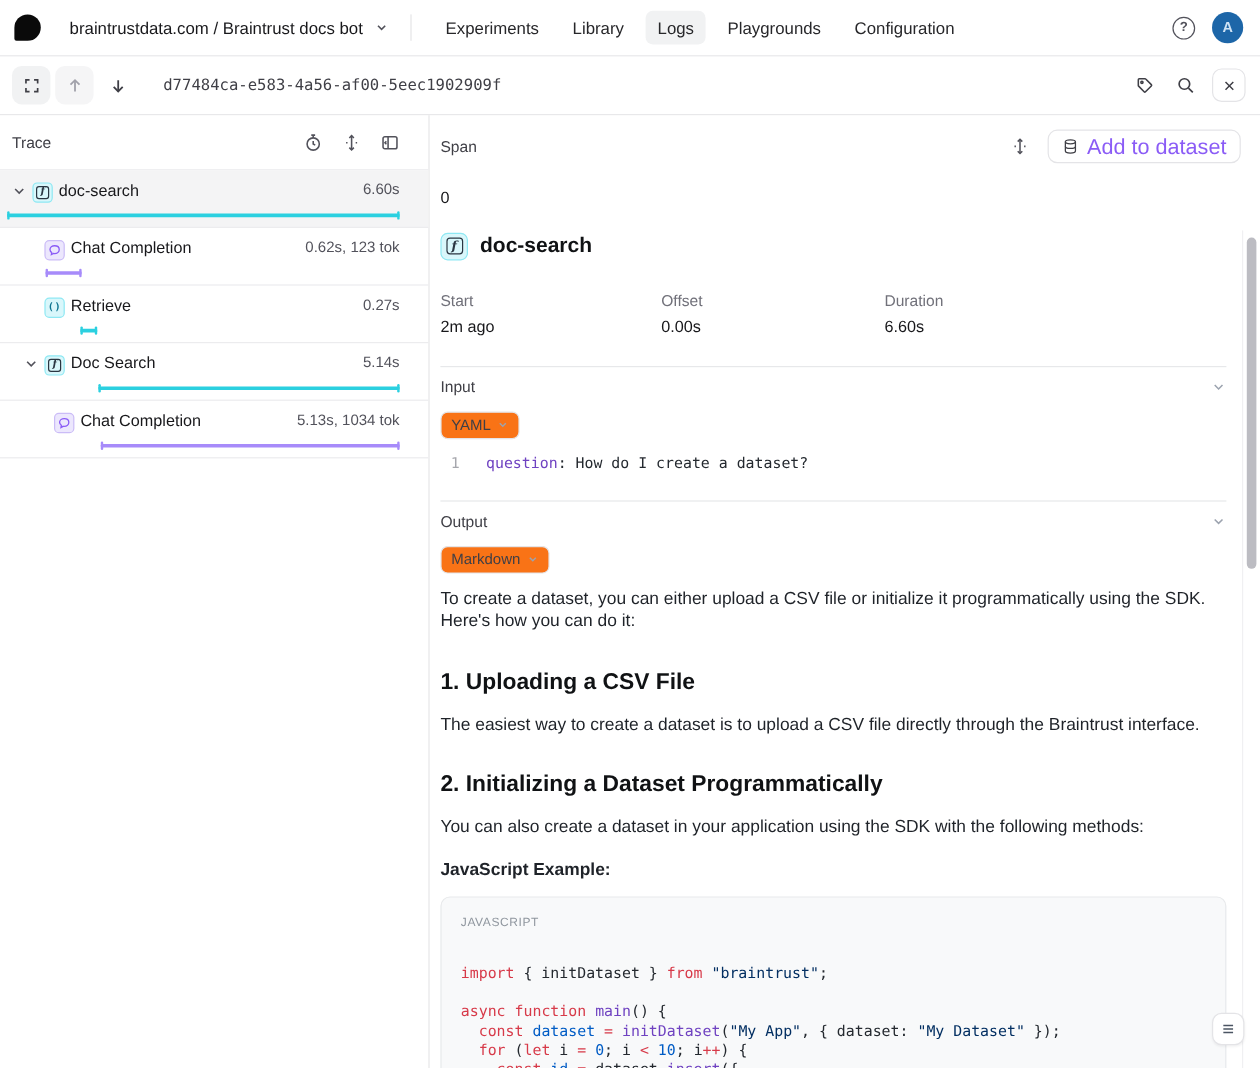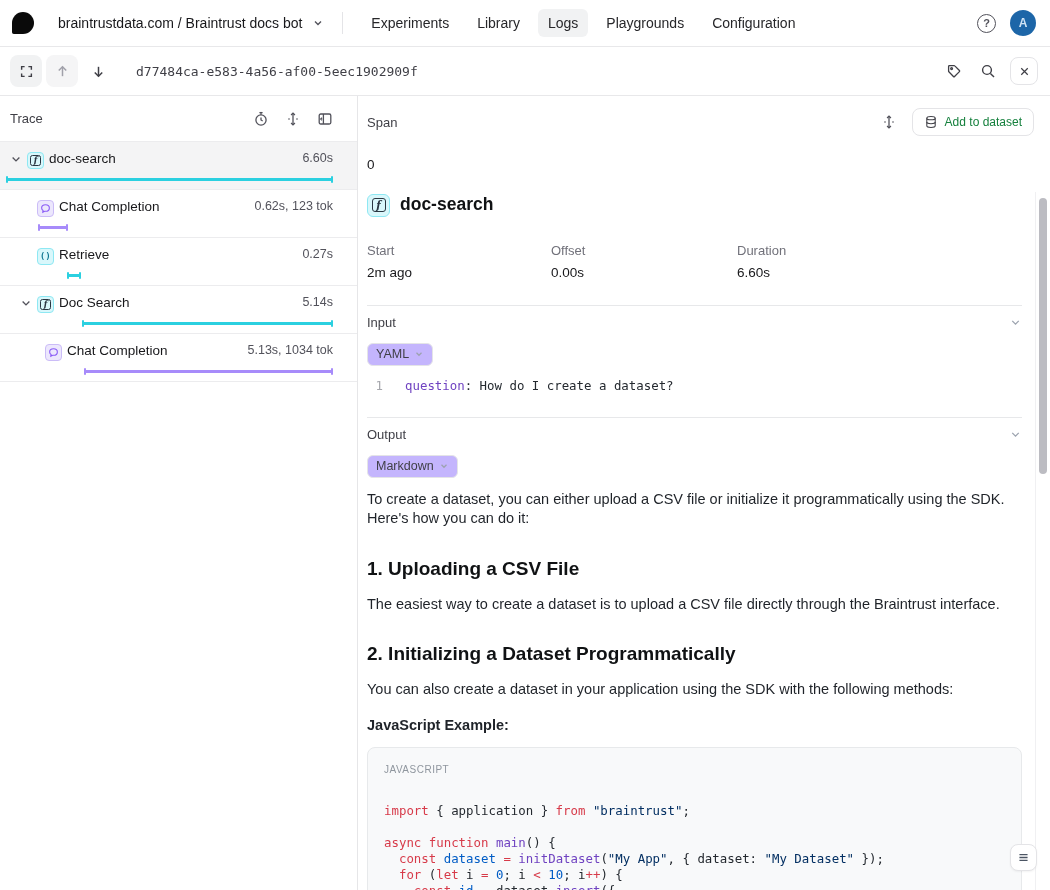--- a/index.html
+++ b/index.html
@@ -66,34 +66,34 @@
     color:#0e7490; letter-spacing:0.5px; }
   .sp-ic.lg { width:23px; height:23px; border-radius:6px; }
   .sp-ic.lg .fin { width:14px; height:14px; border-width:1.4px; font-size:10.5px; border-radius:3px; }
 
   
   .span-panel { flex:1; position:relative; overflow:hidden; }
   .shead { display:flex; align-items:center; padding:12px 16px 0 9px; }
   .shead .t { font-size:13px; color:#3f3f46; font-weight:500; }
   .shead .right { margin-left:auto; display:flex; align-items:center; gap:15px; }
   .addbtn { height:28px; display:inline-flex; align-items:center; gap:7px; padding:0 11px;
-    border:1px solid #e4e4e7; border-radius:8px; background:#fff; font-size:12px;
-    font-weight:500; color:#15803d; cursor:pointer; font-family:inherit; }
+    border:1px solid #e4e4e7; border-radius:8px; background:#fff; font-size:18px;
+    font-weight:500; color:#8b5cf6; cursor:pointer; font-family:inherit; }
   .scontent { padding:0 28px 0 9px; }
   .idx { margin-top:21px; font-size:13.5px; color:#18181b; }
   .title-row { margin-top:21px; display:flex; align-items:center; gap:10px; }
   .title-row h2 { font-size:17.5px; font-weight:700; color:#101214; }
   .meta { margin-top:26px; display:grid; grid-template-columns:184px 186px auto; }
   .mlabel { font-size:13px; color:#71717a; margin-bottom:7px; }
   .mvalue { font-size:13.5px; color:#18181b; }
   .hr { border-top:1px solid #e7e8ea; margin-top:25px; }
   .sechead { display:flex; align-items:center; justify-content:space-between;
     padding:9px 0 7px; font-size:13px; color:#3f3f46; font-weight:500; cursor:pointer; }
   .dd { display:inline-flex; align-items:center; gap:5px; height:23px; padding:0 8px;
-    border:1px solid #e4e4e7; border-radius:6px; background:#c4b5fd; font-size:12.5px;
+    border:1px solid #e4e4e7; border-radius:6px; background:#f97316; font-size:12.5px;
     color:#3f3f46; font-family:inherit; cursor:pointer; margin-top:6px; }
   .icode { display:flex; margin-top:12px; padding-bottom:4px;
     font-family:"DejaVu Sans Mono", monospace; font-size:12.4px; line-height:16px; }
   .lineno { color:#a6a7ad; width:16px; text-align:right; margin-right:22px; flex:none; }
 
   
   .md { margin-top:12px; }
   .md p { font-size:14.5px; line-height:19.5px; color:#1f2329; margin-bottom:16px; }
   .md p.bold { font-weight:700; margin-bottom:12px; }
   .md h3 { font-size:19px; line-height:24px; font-weight:700; color:#101214; margin:28px 0 14px; }
@@ -383,21 +383,21 @@
 
       <div class="md" id="md-blocks">
           <p>To create a dataset, you can either upload a CSV file or initialize it programmatically using the SDK. Here's how you can do it:</p>
           <h3>1. Uploading a CSV File</h3>
           <p>The easiest way to create a dataset is to upload a CSV file directly through the Braintrust interface.</p>
           <h3>2. Initializing a Dataset Programmatically</h3>
           <p>You can also create a dataset in your application using the SDK with the following methods:</p>
           <p class="bold">JavaScript Example:</p>
           <div class="codeblock">
             <div class="cb-lang">JAVASCRIPT</div>
-            <div class="cline"><span class="tk-k">import</span><span class="tk-p"> { application } </span><span class="tk-k">from</span><span class="tk-p"> </span><span class="tk-s">"braintrust"</span><span class="tk-p">;</span></div>
+            <div class="cline"><span class="tk-k">import</span><span class="tk-p"> { initDataset } </span><span class="tk-k">from</span><span class="tk-p"> </span><span class="tk-s">"braintrust"</span><span class="tk-p">;</span></div>
             <div class="cline">&nbsp;</div>
             <div class="cline"><span class="tk-k">async</span><span class="tk-p"> </span><span class="tk-k">function</span><span class="tk-p"> </span><span class="tk-f">main</span><span class="tk-p">() {</span></div>
             <div class="cline"><span class="tk-p">  </span><span class="tk-k">const</span><span class="tk-p"> </span><span class="tk-v">dataset</span><span class="tk-p"> </span><span class="tk-k">=</span><span class="tk-p"> </span><span class="tk-f">initDataset</span><span class="tk-p">(</span><span class="tk-s">"My App"</span><span class="tk-p">, { dataset: </span><span class="tk-s">"My Dataset"</span><span class="tk-p"> });</span></div>
             <div class="cline"><span class="tk-p">  </span><span class="tk-k">for</span><span class="tk-p"> (</span><span class="tk-k">let</span><span class="tk-p"> i </span><span class="tk-k">=</span><span class="tk-p"> </span><span class="tk-n">0</span><span class="tk-p">; i </span><span class="tk-k">&lt;</span><span class="tk-p"> </span><span class="tk-n">10</span><span class="tk-p">; i</span><span class="tk-k">++</span><span class="tk-p">) {</span></div>
             <div class="cline"><span class="tk-p">    </span><span class="tk-k">const</span><span class="tk-p"> </span><span class="tk-v">id</span><span class="tk-p"> </span><span class="tk-k">=</span><span class="tk-p"> dataset.</span><span class="tk-f">insert</span><span class="tk-p">({</span></div>
             <div class="cline"><span class="tk-p">      input: i,</span></div>
           </div>
         </div>
     </div>
   </div>

